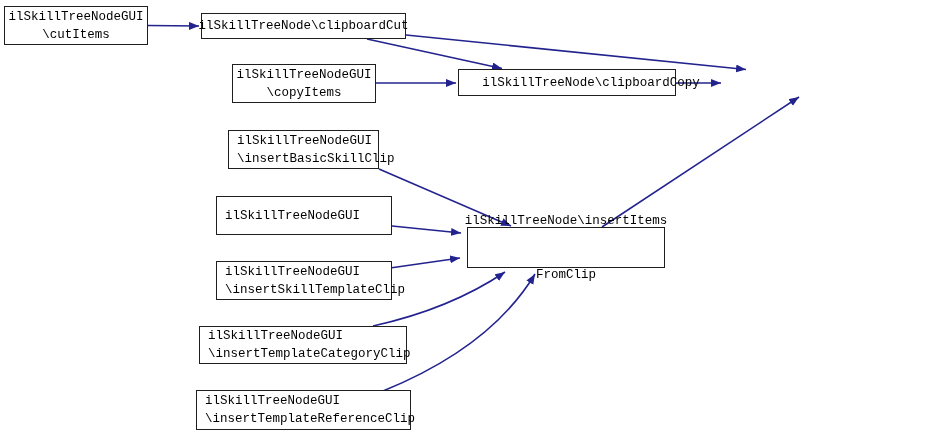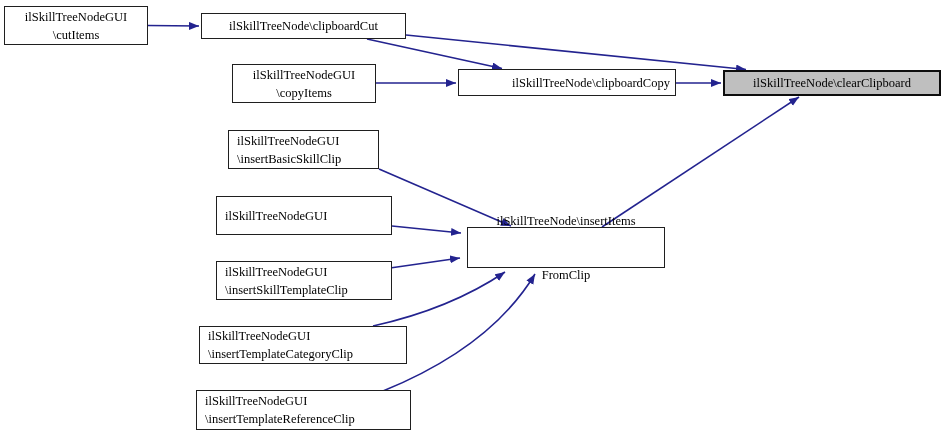--- a/index.html
+++ b/index.html
@@ -5,21 +5,21 @@
   html, body {
     margin: 0;
     padding: 0;
     background: #ffffff;
   }
   #canvas {
     position: relative;
     width: 945px;
     height: 437px;
     background: #ffffff;
-    font-family: Liberation Serif, serif;
+    font-family: Liberation Mono, monospace;
     overflow: hidden;
   }
   #edge-layer {
     position: absolute;
     left: 0;
     top: 0;
     width: 945px;
     height: 437px;
     pointer-events: none;
   }
@@ -100,23 +100,20 @@
 
   <div class="node center" id="n-copy-items">
     <span>ilSkillTreeNodeGUI</span>
     <span>\copyItems</span>
   </div>
 
   <div class="node center" id="n-clipboard-copy">
     <span>ilSkillTreeNode\clipboardCopy</span>
   </div>
 
-  <div class="node center highlight" id="n-clear-clipboard">
-    <span>ilSkillTreeNode\clearClipboard</span>
-  </div>
 
   <div class="node left" id="n-insert-basic">
     <span>ilSkillTreeNodeGUI</span>
     <span>\insertBasicSkillClip</span>
   </div>
 
   <div class="node left" id="n-insert-skill-cat">
     <span>ilSkillTreeNodeGUI</span>
   </div>
 

